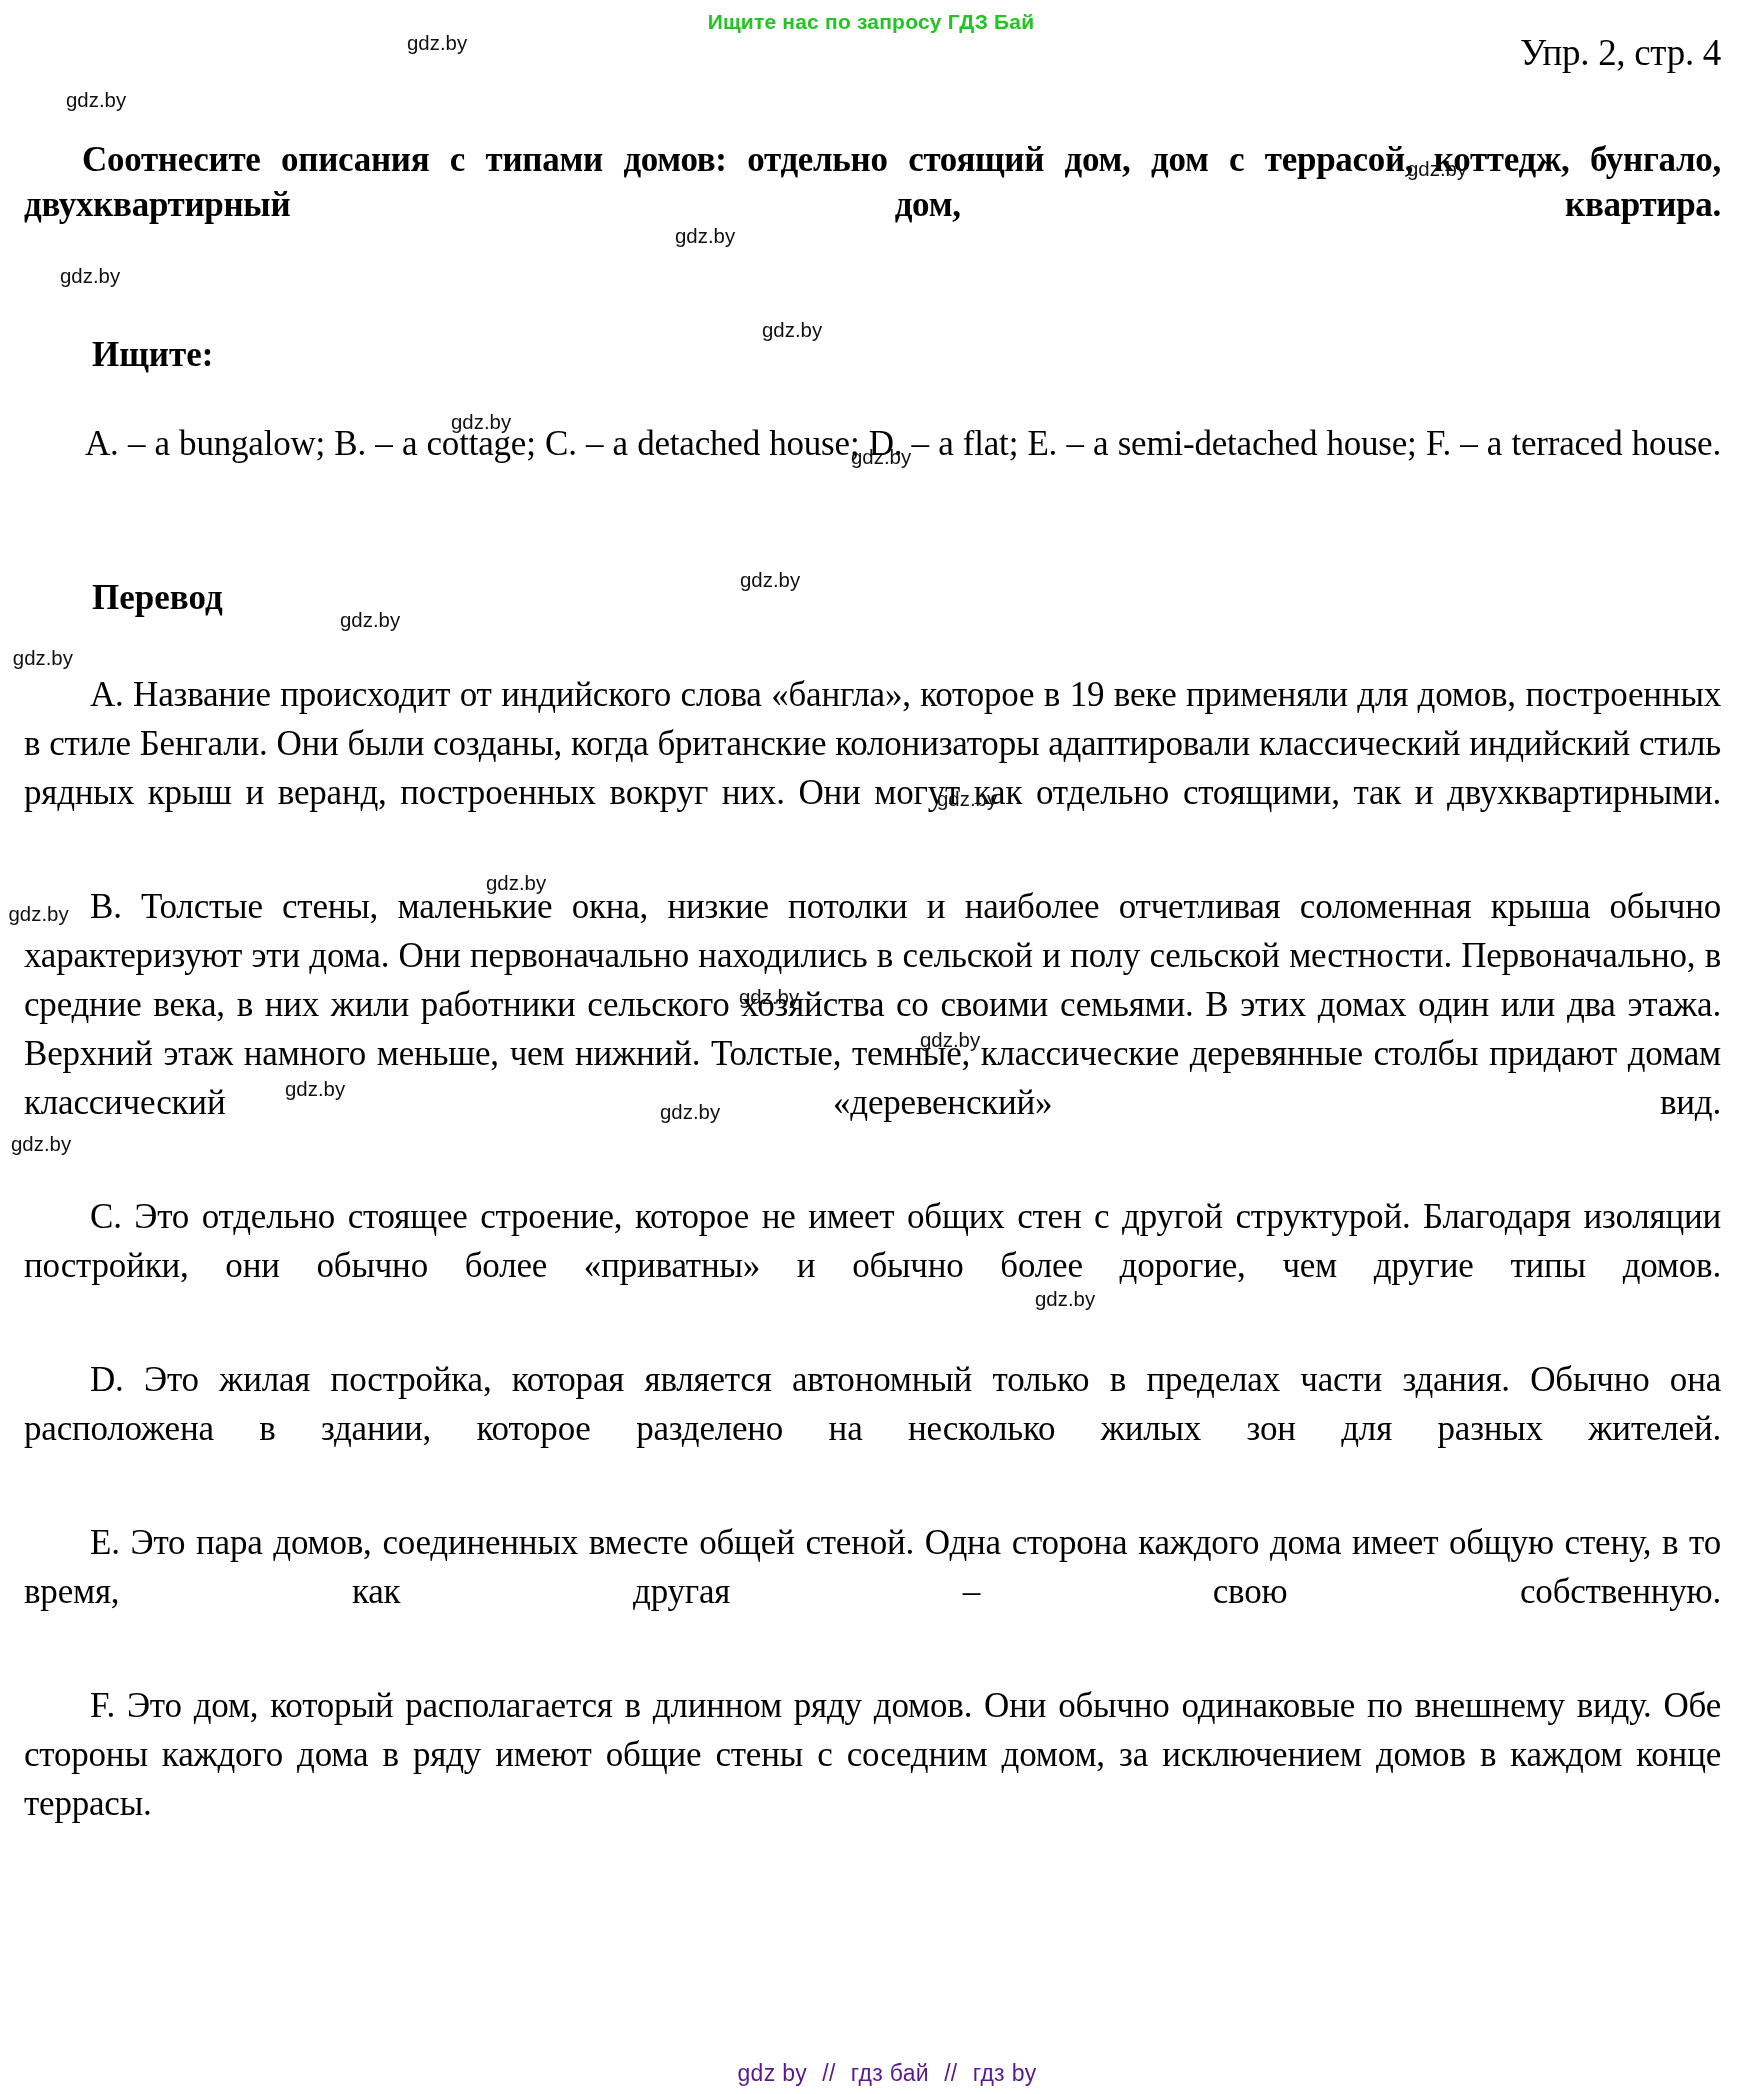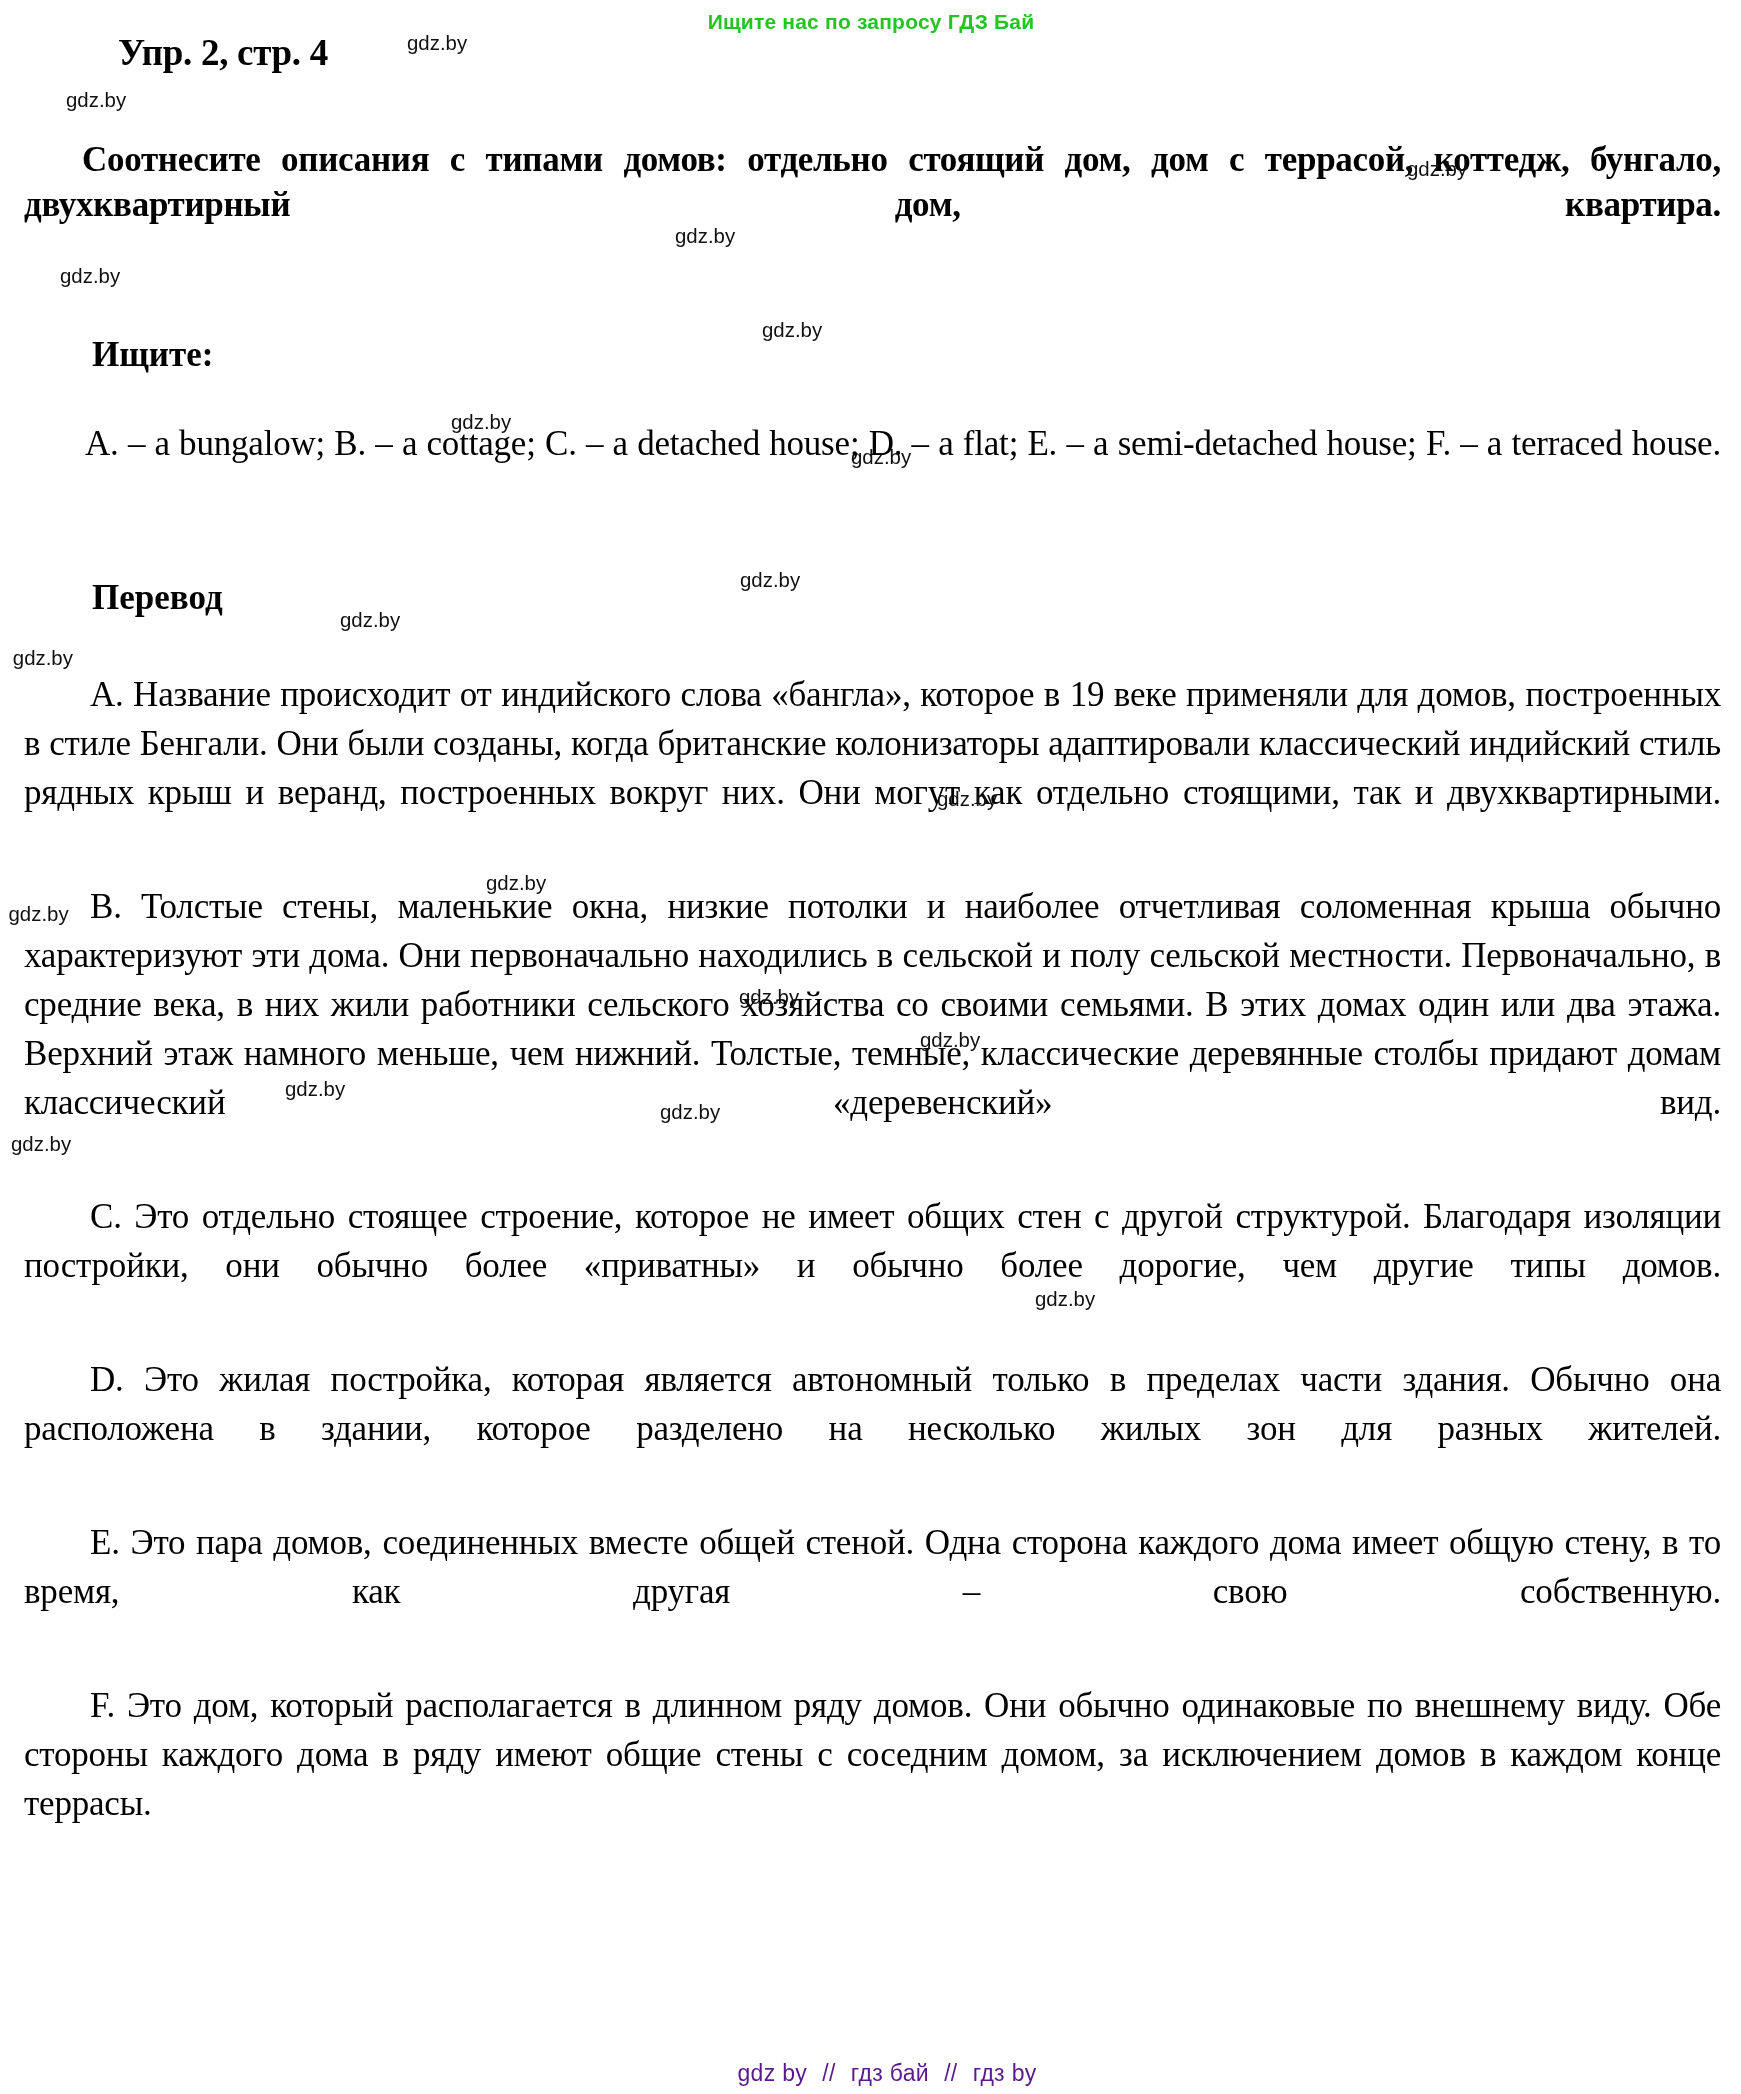--- a/index.html
+++ b/index.html
@@ -36,24 +36,25 @@
   
   .page {
     position: absolute;
     left: 24px;
     top: 29px;
     width: 1697px;
   }
 
   .exercise-title {
     font-size: 37px;
-    font-weight: bold;
+    font-weight: normal;
     line-height: 48px;
     margin: 0 0 0 94px;
     letter-spacing: -0.3px;
+    text-align: right;
   }
 
   .task-heading {
     font-size: 35px;
     font-weight: bold;
     line-height: 45px;
     margin: 60px 0 0 0;
     text-align: justify;
     text-indent: 58px;
     letter-spacing: -0.3px;

